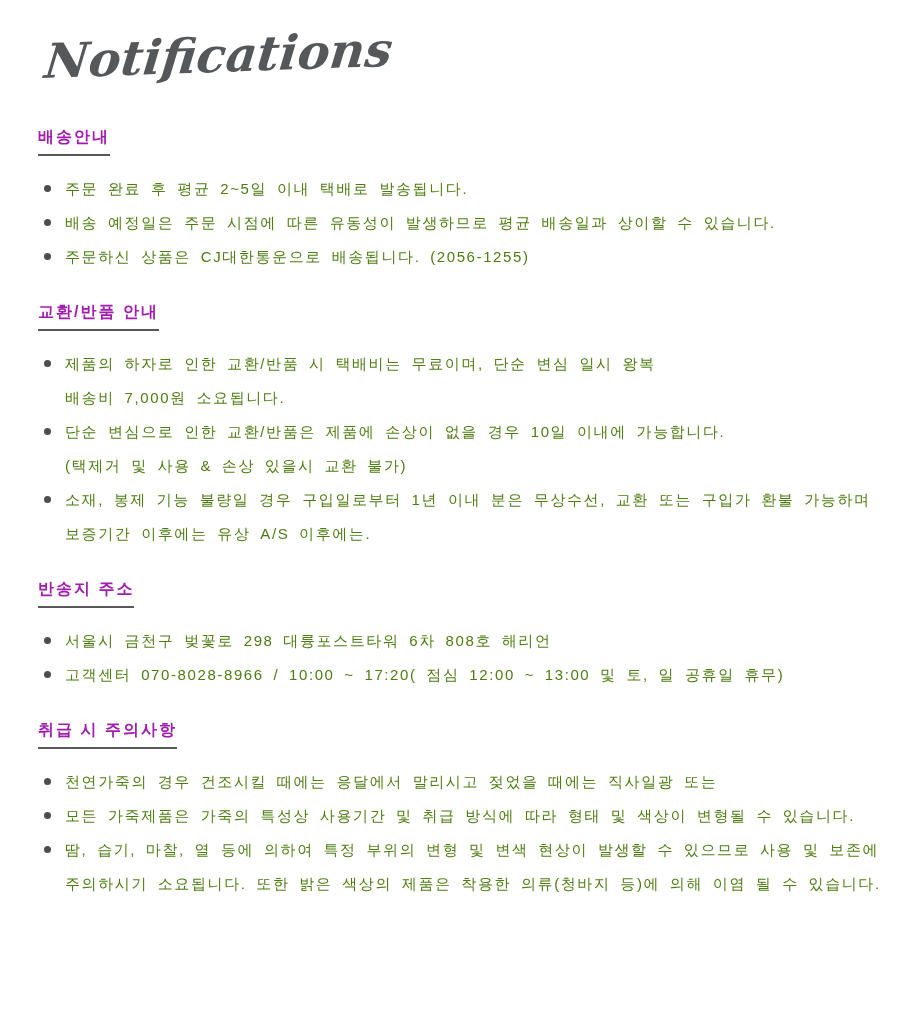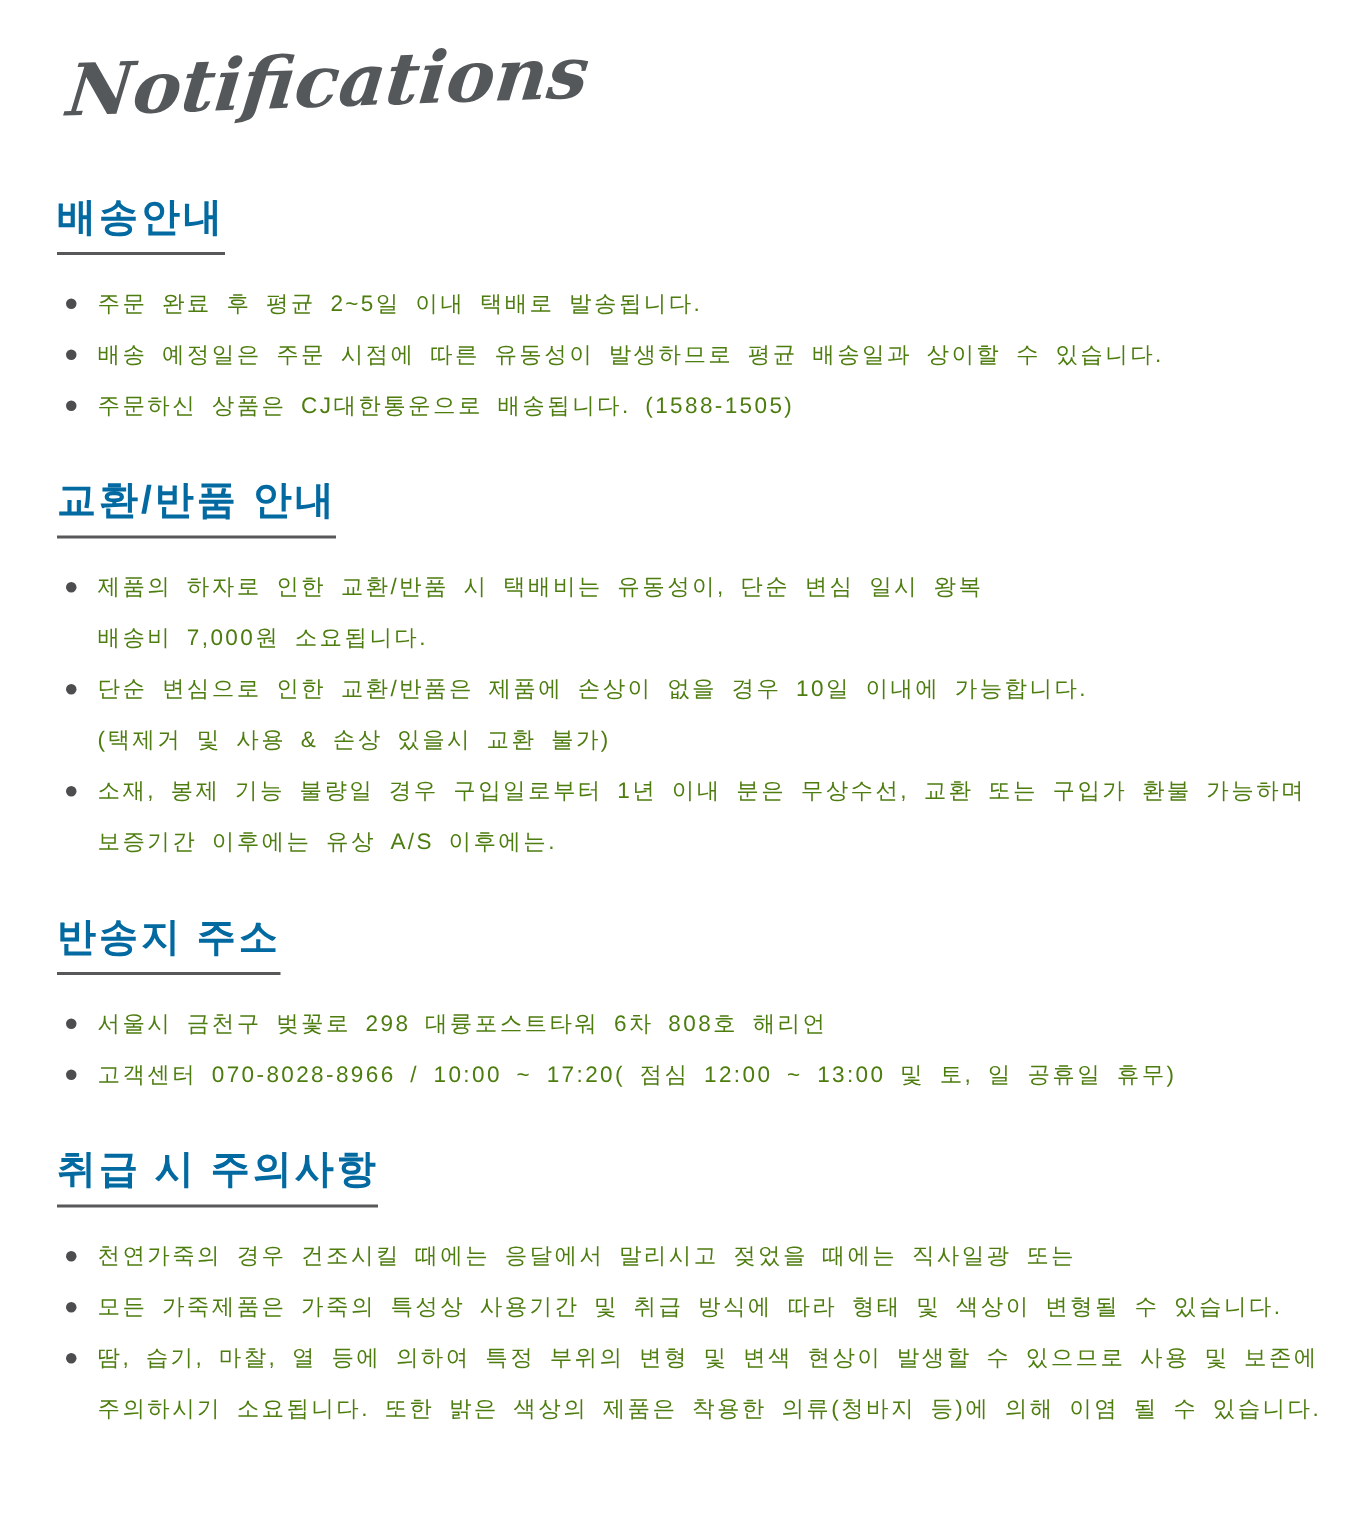--- a/index.html
+++ b/index.html
@@ -25,23 +25,23 @@
     line-height: 1.15;
     color: #55585b;
     transform: skewX(-8deg) rotate(-2deg);
     transform-origin: left bottom;
     margin-left: 4px;
   }
   .section { margin-top: 28px; }
   .section.first { margin-top: 38px; }
   .section-heading {
     display: inline-block;
-    font-size: 26px;
+    font-size: 16px;
     font-weight: 700;
-    color: #0369a1;
+    color: #a21caf;
     letter-spacing: 2px;
     padding-bottom: 6px;
     border-bottom: 2px solid #58585a;
   }
   .notice-list { margin-top: 16px; }
   .notice-item {
     position: relative;
     padding-left: 27px;
   }
   .bullet {
@@ -77,32 +77,32 @@
       <div class="notice-item">
         <span class="bullet"></span>
         <span class="notice-line">주문 완료 후 평균 2~5일 이내 택배로 발송됩니다.</span>
       </div>
       <div class="notice-item">
         <span class="bullet"></span>
         <span class="notice-line">배송 예정일은 주문 시점에 따른 유동성이 발생하므로 평균 배송일과 상이할 수 있습니다.</span>
       </div>
       <div class="notice-item">
         <span class="bullet"></span>
-        <span class="notice-line">주문하신 상품은 CJ대한통운으로 배송됩니다. (1588-1505)</span>
+        <span class="notice-line">주문하신 상품은 CJ대한통운으로 배송됩니다. (2056-1255)</span>
       </div>
     </div>
   </div>
 
   
   <div class="section">
     <div class="section-heading">교환/반품 안내</div>
     <div class="notice-list">
       <div class="notice-item">
         <span class="bullet"></span>
-        <span class="notice-line">제품의 하자로 인한 교환/반품 시 택배비는 유동성이, 단순 변심 일시 왕복</span>
+        <span class="notice-line">제품의 하자로 인한 교환/반품 시 택배비는 무료이며, 단순 변심 일시 왕복</span>
         <span class="notice-line">배송비 7,000원 소요됩니다.</span>
       </div>
       <div class="notice-item">
         <span class="bullet"></span>
         <span class="notice-line">단순 변심으로 인한 교환/반품은 제품에 손상이 없을 경우 10일 이내에 가능합니다.</span>
         <span class="notice-line">(택제거 및 사용 &amp; 손상 있을시 교환 불가)</span>
       </div>
       <div class="notice-item">
         <span class="bullet"></span>
         <span class="notice-line">소재, 봉제 기능 불량일 경우 구입일로부터 1년 이내 분은 무상수선, 교환 또는 구입가 환불 가능하며</span>

